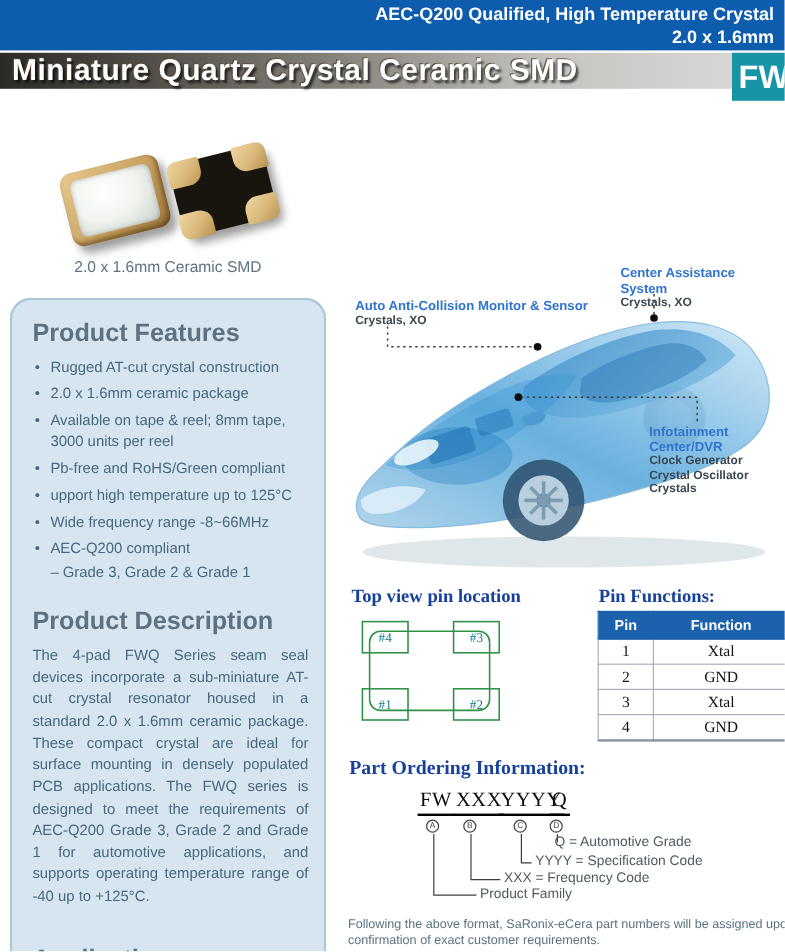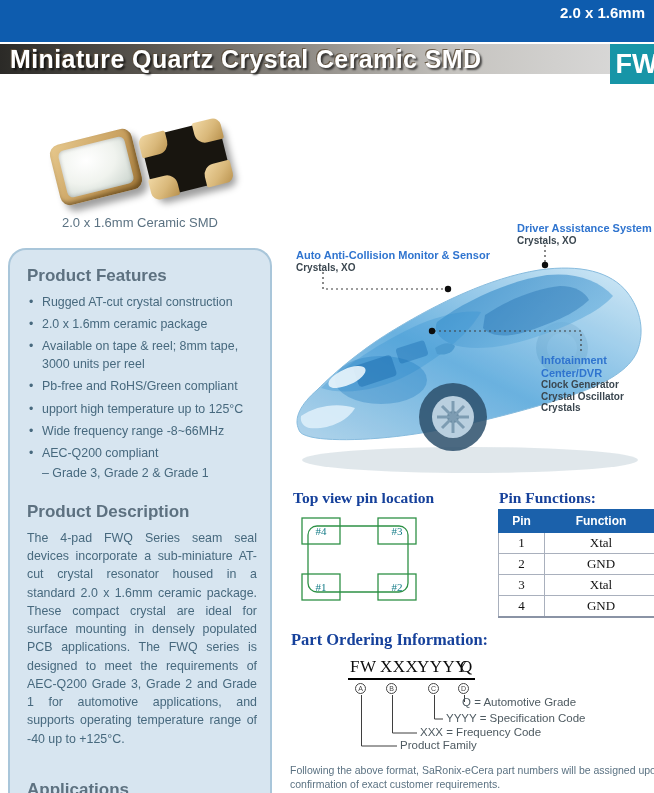--- a/index.html
+++ b/index.html
@@ -56,21 +56,21 @@
   .pkg-caption {
     position:absolute; left:50px; top:215px; width:180px; text-align:center;
     font-size:13px; color:#5b7282;
   }
   
   .panel {
     position:absolute; left:8px; top:248px; width:264px; height:545px;
     background:#d7e5f0; border:2px solid #a9c6da; border-bottom:none;
     border-radius:18px 18px 0 0; padding:16px 13px 0 17px;
   }
-  .panel-h { font-size:17px; font-weight:bold; color:#5d7180; margin:0 0 7px 0; }
+  .panel-h { font-size:21px; font-weight:bold; color:#5d7180; margin:0 0 7px 0; }
   .feat-list { list-style:none; margin:0 0 20px 0; }
   .feat-list li {
     position:relative; padding-left:15px; font-size:12.4px; color:#47697e;
     line-height:1.46; margin-bottom:4px;
   }
   .feat-list li::before { content:"\2022"; position:absolute; left:2px; color:#47697e; }
   .feat-list li.sub { margin-top:-2px; }
   .feat-list li.sub::before { content:""; }
   .desc-p {
     font-size:12.4px; color:#47697e; line-height:1.47; text-align:justify;
@@ -117,20 +117,21 @@
     position:absolute; left:290px; top:763px; width:380px;
     font-size:10.5px; color:#5b7282; line-height:1.35;
   }
 </style>
 </head>
 <body>
 
 <div class="page">
 
   <div class="topbar">
+    <div>AEC-Q200 Qualified, High Temperature Crystal</div>
     <div>2.0 x 1.6mm</div>
   </div>
 
   <div class="titlebar">
     <span class="title">Miniature Quartz Crystal Ceramic SMD</span>
   </div>
   <div class="fwq-box">FWQ</div>
 
   <div class="pkg1">
     <div class="pkg1-inner"></div>
@@ -205,21 +206,21 @@
       <path d="M260,25 V44"></path>
       <path d="M38,52 V69 H161"></path>
       <path d="M149,111 H296 V132"></path>
     </g>
     <circle cx="260" cy="45" r="3.2" fill="#0d0d0d"></circle>
     <circle cx="163" cy="69" r="3.2" fill="#0d0d0d"></circle>
     <circle cx="147" cy="111" r="3.2" fill="#0d0d0d"></circle>
   </svg>
 
   <div class="car-label" style="left:517px; top:222px;">
-    <div class="t">Driver Assistance System</div>
+    <div class="t">Center Assistance System</div>
     <div class="s">Crystals, XO</div>
   </div>
   <div class="car-label" style="left:296px; top:249px;">
     <div class="t">Auto Anti-Collision Monitor &amp; Sensor</div>
     <div class="s">Crystals, XO</div>
   </div>
   <div class="car-label" style="left:541px; top:354px;">
     <div class="t">Infotainment Center/DVR</div>
     <div class="s">Clock Generator</div>
     <div class="s">Crystal Oscillator</div>

